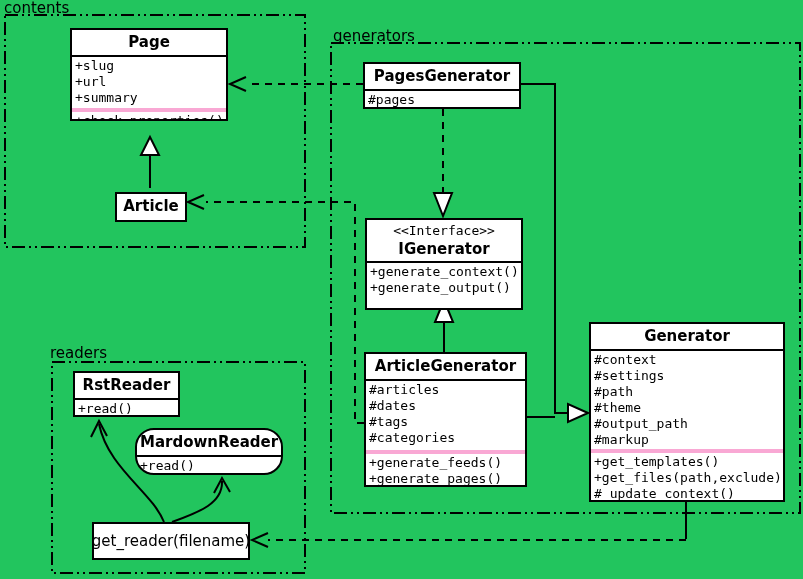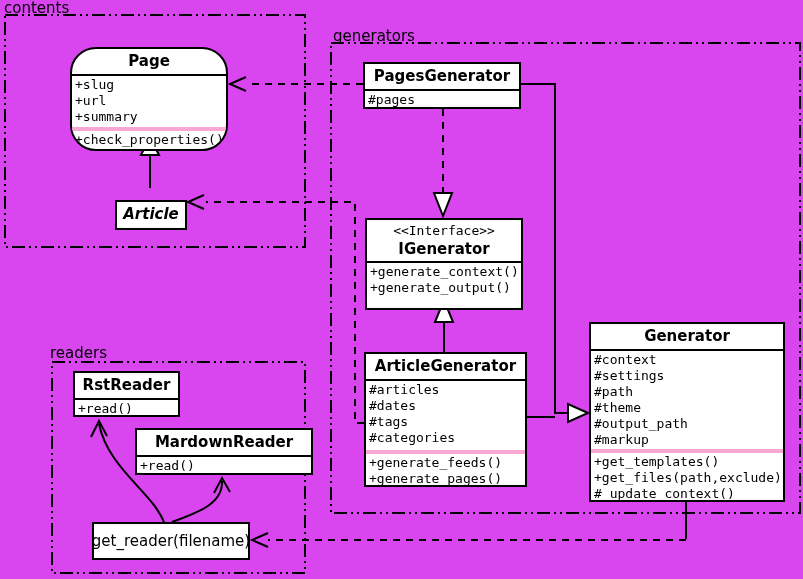--- a/index.html
+++ b/index.html
@@ -1,17 +1,17 @@
 <!DOCTYPE html>
 <html><head>
 <meta charset="utf-8">
 <style>
   html,body{margin:0;padding:0;background:#ffffff;}
   .canvas{
-    position:relative;width:803px;height:579px;background:#d946ef;
+    position:relative;width:803px;height:579px;background:#22c55e;
     font-family:"DejaVu Sans",sans-serif;color:#000;overflow:hidden;
   }
   svg.wires{position:absolute;left:0;top:0;z-index:0;}
   .pkg{fill:none;stroke:#000;stroke-width:2;stroke-dasharray:13 4 2 4 2 4;}
   .solid{fill:none;stroke:#000;stroke-width:2;}
   .dash{fill:none;stroke:#000;stroke-width:2;stroke-dasharray:7 6;}
   .tri{fill:#fff;stroke:#000;stroke-width:2;stroke-linejoin:miter;}
   .open{fill:none;stroke:#000;stroke-width:2;}
 
   .pkg-label{
@@ -100,33 +100,33 @@
     <g>
       <path d="M172,522 C200,512 223,503 222,481" class="solid"></path>
       <polyline points="214,493 222,478 230,492" class="open"></polyline>
     </g>
   </svg>
 
   <div class="pkg-label" style="left:4px;top:1px;">contents</div>
   <div class="pkg-label" style="left:333px;top:29px;">generators</div>
   <div class="pkg-label" style="left:50px;top:346px;">readers</div>
 
-  <div class="uml-class" style="left:70px;top:47px;width:158px;height:104px;border-radius:26px;">
+  <div class="uml-class" style="left:70px;top:28px;width:158px;height:93px;">
     <div class="uml-title">Page</div>
     <div class="uml-section attrs" style="height:48px;">
       <div class="uml-line">+slug</div>
       <div class="uml-line">+url</div>
       <div class="uml-line">+summary</div>
     </div>
     <div class="uml-section methods">
       <div class="uml-line">+check_properties()</div>
     </div>
   </div>
 
-  <div class="uml-class" style="left:115px;top:200px;width:72px;height:30px;font-style:italic;">
+  <div class="uml-class" style="left:115px;top:192px;width:72px;height:30px;">
     <div class="uml-title no-divider">Article</div>
   </div>
 
   <div class="uml-class" style="left:363px;top:62px;width:158px;height:47px;">
     <div class="uml-title">PagesGenerator</div>
     <div class="uml-section attrs">
       <div class="uml-line">#pages</div>
     </div>
   </div>
 
@@ -172,21 +172,21 @@
     </div>
   </div>
 
   <div class="uml-class" style="left:73px;top:371px;width:107px;height:46px;">
     <div class="uml-title">RstReader</div>
     <div class="uml-section">
       <div class="uml-line">+read()</div>
     </div>
   </div>
 
-  <div class="uml-class" style="left:135px;top:428px;width:178px;height:47px;">
+  <div class="uml-class" style="left:135px;top:428px;width:148px;height:47px;border-radius:19px;">
     <div class="uml-title">MardownReader</div>
     <div class="uml-section">
       <div class="uml-line">+read()</div>
     </div>
   </div>
 
   <div class="uml-class fn-box" style="left:92px;top:522px;width:158px;height:38px;">
     <span>get_reader(filename)</span>
   </div>
 

